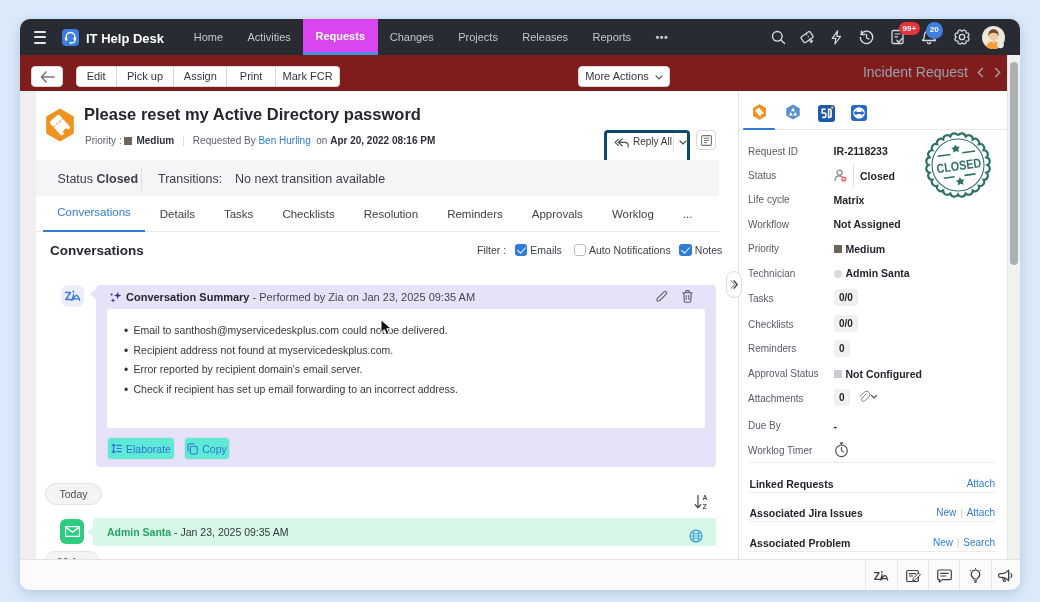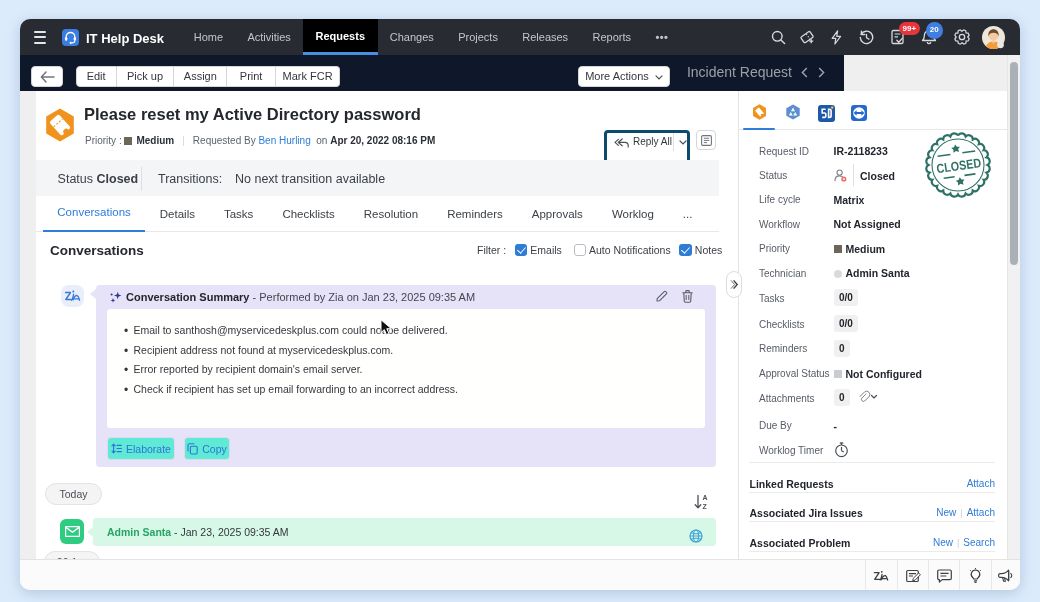--- a/index.html
+++ b/index.html
@@ -9,28 +9,28 @@
 
 
 .navbar { position:absolute; left:0; top:0; width:1000px; height:36px; background:#282b31; }
 .navbar > div { position:absolute; }
 .hamb { left:14px; top:12px; width:11.5px; }
 .hamb i { display:block; height:1.8px; background:#e4e7ea; border-radius:1px; margin-bottom:3.7px; }
 .logo { left:42px; top:10px; width:17px; height:17px; border-radius:4px; background:#3b7de0; }
 .brand { left:66px; top:12px; color:#fff; font-size:13px; font-weight:bold; }
 .nav-items { left:161.5px; top:0; height:36px; display:flex; }
 .nav-it { color:#c3c7cd; font-size:11px; padding:0 12.2px; height:36px; line-height:37px; white-space:nowrap; }
-.nav-it.active { background:#000000; color:#fff; font-weight:bold; border-bottom:3px solid #4a90e2; padding:0 12.5px; line-height:34px;text-align:right; }
+.nav-it.active { background:#d946ef; color:#fff; font-weight:bold; border-bottom:3px solid #4a90e2; padding:0 12.5px; line-height:34px;text-align:right; }
 .nic { position:absolute; top:0; width:28px; height:36px; display:flex; align-items:center; justify-content:center; }
 .badge { position:absolute; font-size:8px; font-weight:bold; color:#fff; line-height:1; z-index:3; }
 .badge.red { background:#e8343d; border-radius:7px; padding:2.5px 3.5px; left:879px; top:3px; }
 .badge.blue { background:#3e7fe1; border-radius:50%; width:16.5px; height:16.5px; text-align:center; line-height:16.5px; left:906px; top:3px; padding:0; }
 
 
-.toolbar { position:absolute; left:0; top:36px; width:824px; height:36px; background:#0f172a; }
+.toolbar { position:absolute; left:0; top:36px; width:1000px; height:36px; background:#7f1d1d; }
 .toolbar > div { position:absolute; }
 .tbtn { background:#fff; border:1px solid #d6d6d6; border-radius:4px; font-size:11px; color:#33373d; text-align:center; height:21px; line-height:19px; top:11px; }
 .btn-group { left:55.5px; top:11px; height:21px; display:flex; }
 .btn-group .gb { background:#fff; border:1px solid #d6d6d6; border-left:none; font-size:11px; color:#33373d; line-height:19px; text-align:center; }
 .btn-group .gb:first-child { border-left:1px solid #d6d6d6; border-radius:4px 0 0 4px; }
 .btn-group .gb:last-child { border-radius:0 4px 4px 0; }
 .ir-label { right:19px; top:9px; font-size:14px; color:#9aa0a8; }
 
 
 .maincard { position:absolute; left:16px; top:72px; width:702px; height:468px; background:#fff; }
@@ -68,21 +68,21 @@
 .pill { background:#f4f4f5; border:1px solid #e3e3e4; border-radius:11px; font-size:10.5px; color:#4a4f56; height:22px; line-height:20px; text-align:center; }
 .msgicon { left:24px; top:428px; width:24px; height:25px; border-radius:6px; background:#2ecc80; display:flex; align-items:center; justify-content:center; }
 .msgbar { left:57px; top:427px; width:623px; height:28px; background:#d7f7e7; border-radius:3px; font-size:10.5px; line-height:28px; white-space:nowrap; }
 .garrow { position:absolute; left:-6px; top:9px; width:0; height:0; border-top:5px solid transparent; border-bottom:5px solid transparent; border-right:6px solid #d7f7e7; }
 
 
 .rpanel { position:absolute; left:718px; top:72px; width:269px; height:468px; background:#fff; border-left:1px solid #e3e3e3; }
 .rpanel > div { position:absolute; }
 .rp-tabline { left:0; top:38px; width:269px; height:1px; background:#e8e8e8; }
 .rp-tabactive { left:4px; top:36.5px; width:32px; height:2.5px; background:#2f7cd9; border-radius:2px; }
-.rp-label { position:absolute; left:9px; font-size:10px; color:#565c66; white-space:nowrap;margin-left:11px; }
+.rp-label { position:absolute; left:9px; font-size:10px; color:#565c66; white-space:nowrap; }
 .rp-value { position:absolute; left:94.5px; font-size:10.5px; font-weight:bold; color:#22262c; white-space:nowrap; }
 .rp-badge { display:inline-block; background:#f0f0f1; border-radius:3px; padding:3px 5.5px; font-size:10px; }
 .rp-sec { position:absolute; left:10.5px; font-size:10.5px; font-weight:bold; color:#22262c; }
 .rp-links { position:absolute; right:13px; font-size:10px; color:#2e7cd6; white-space:nowrap; }
 .rp-links .pipe { color:#c9cdd2; margin:0 4px; font-size:9px; }
 .rp-div { position:absolute; left:10px; width:246px; height:1px; background:#ebebeb; }
 .sq { display:inline-block; width:8px; height:8px; margin-right:4px; }
 
 
 .scrolltrack { position:absolute; left:987px; top:36px; width:13px; height:504px; background:#f1f1f1; border-left:1px solid #e6e6e6; }

